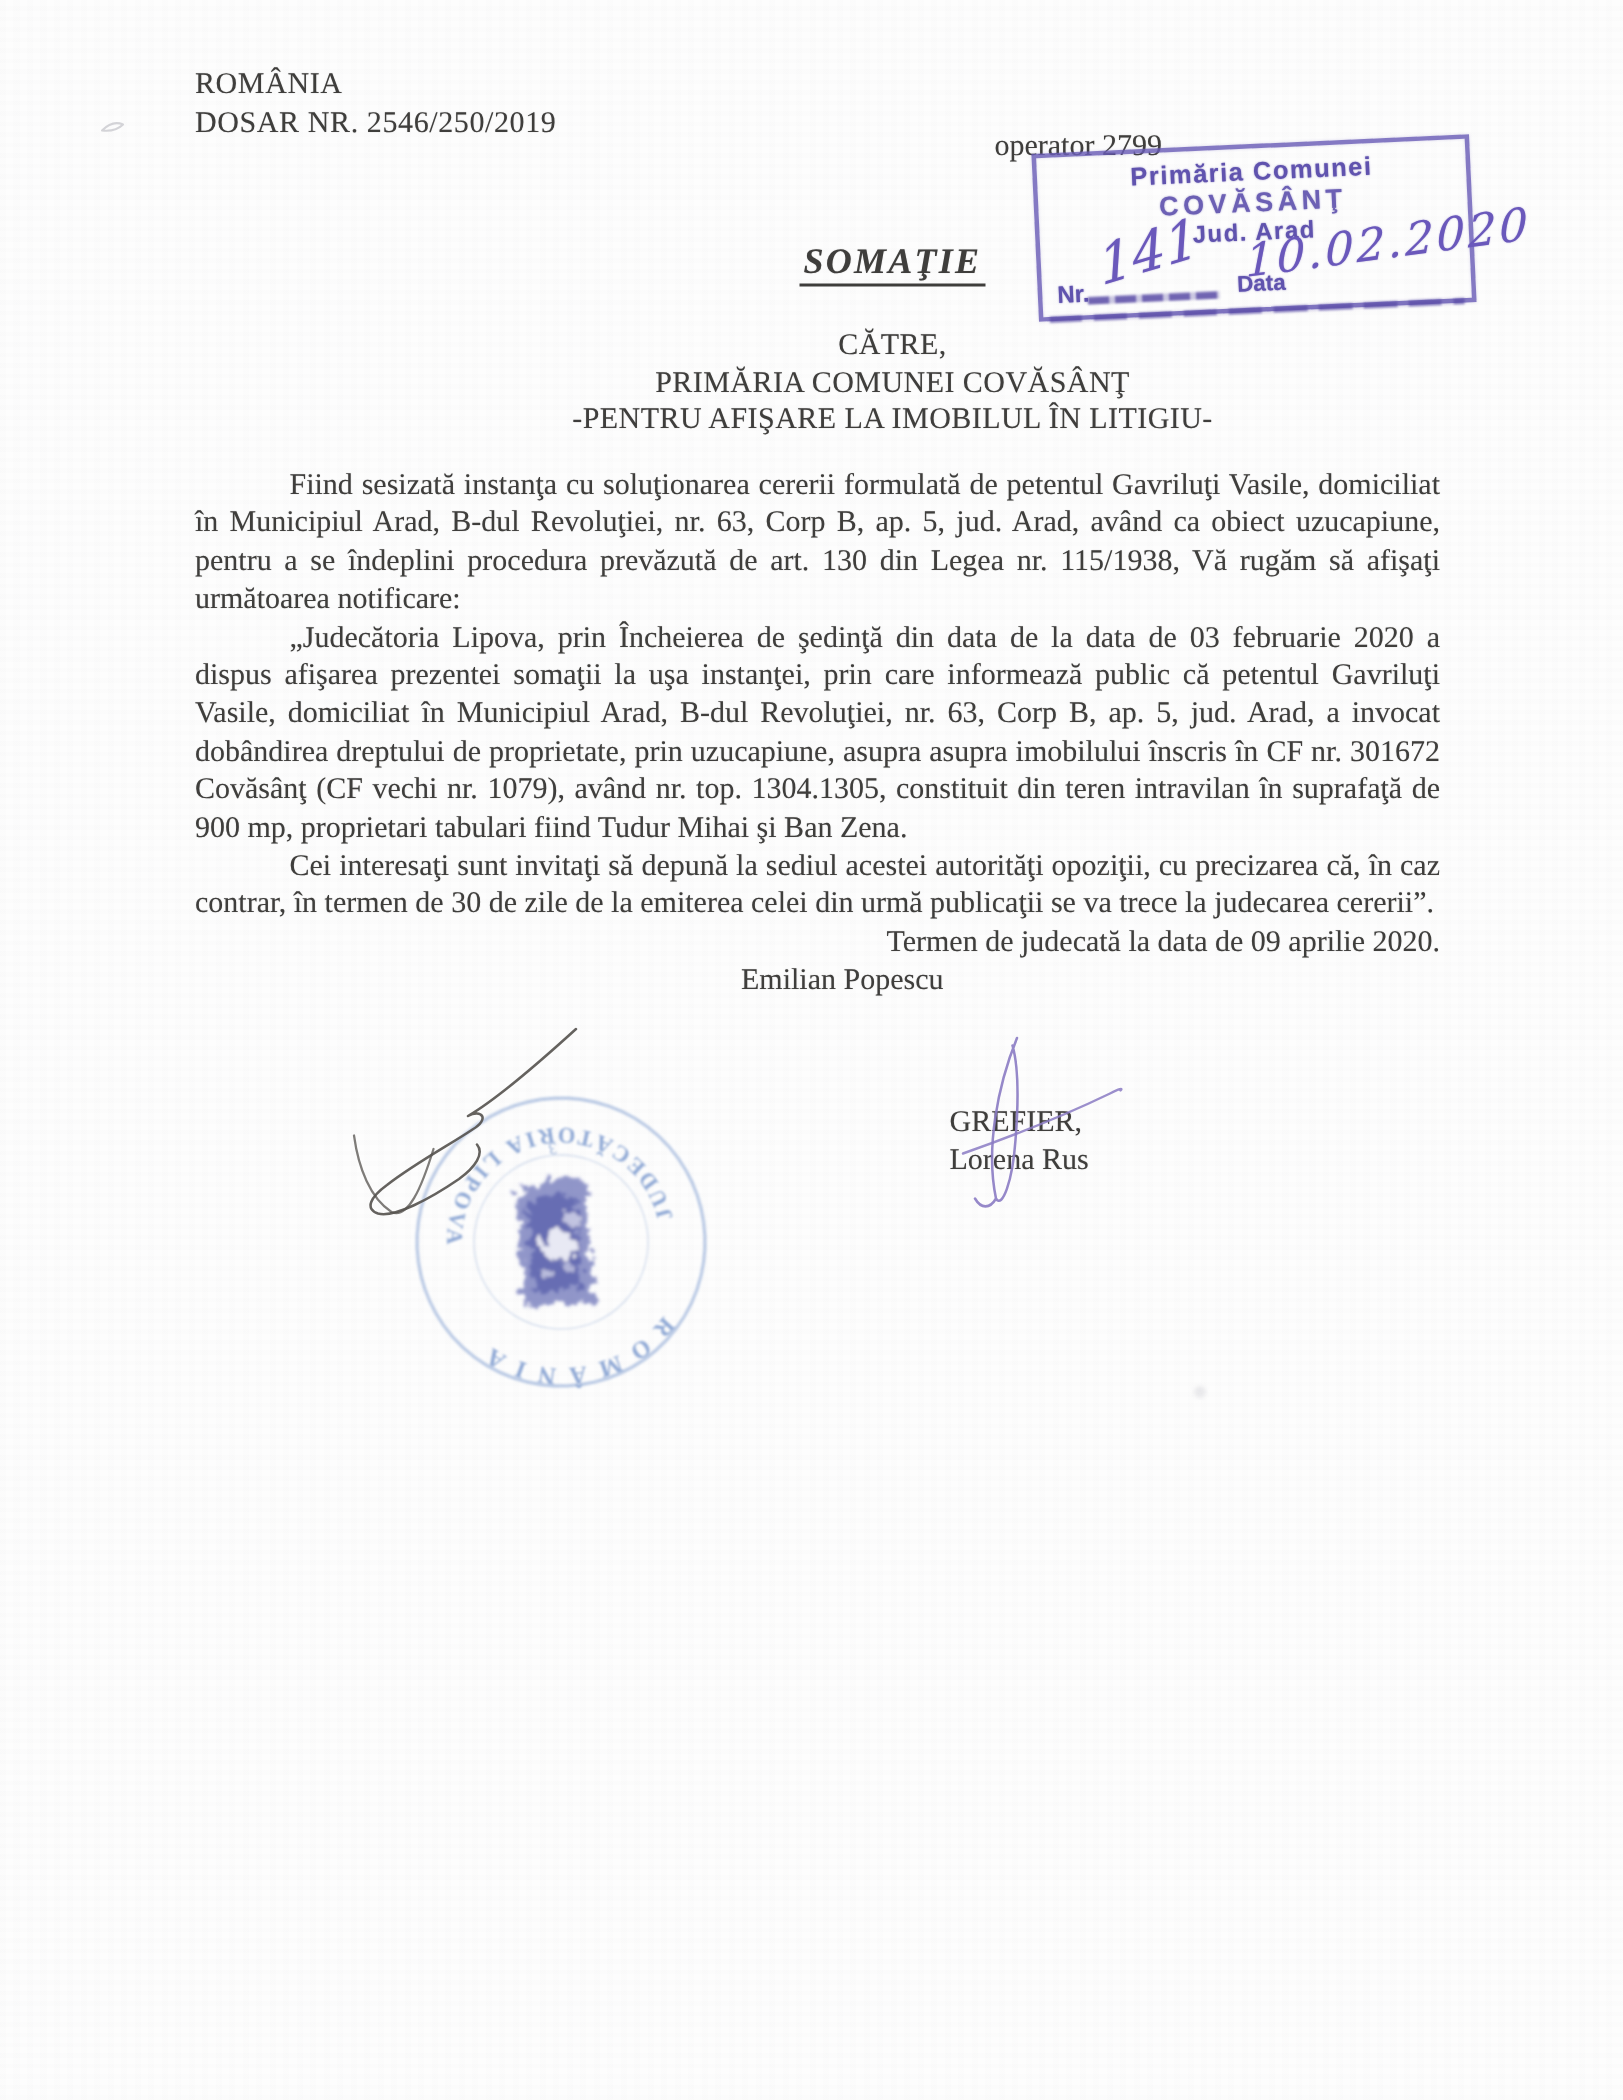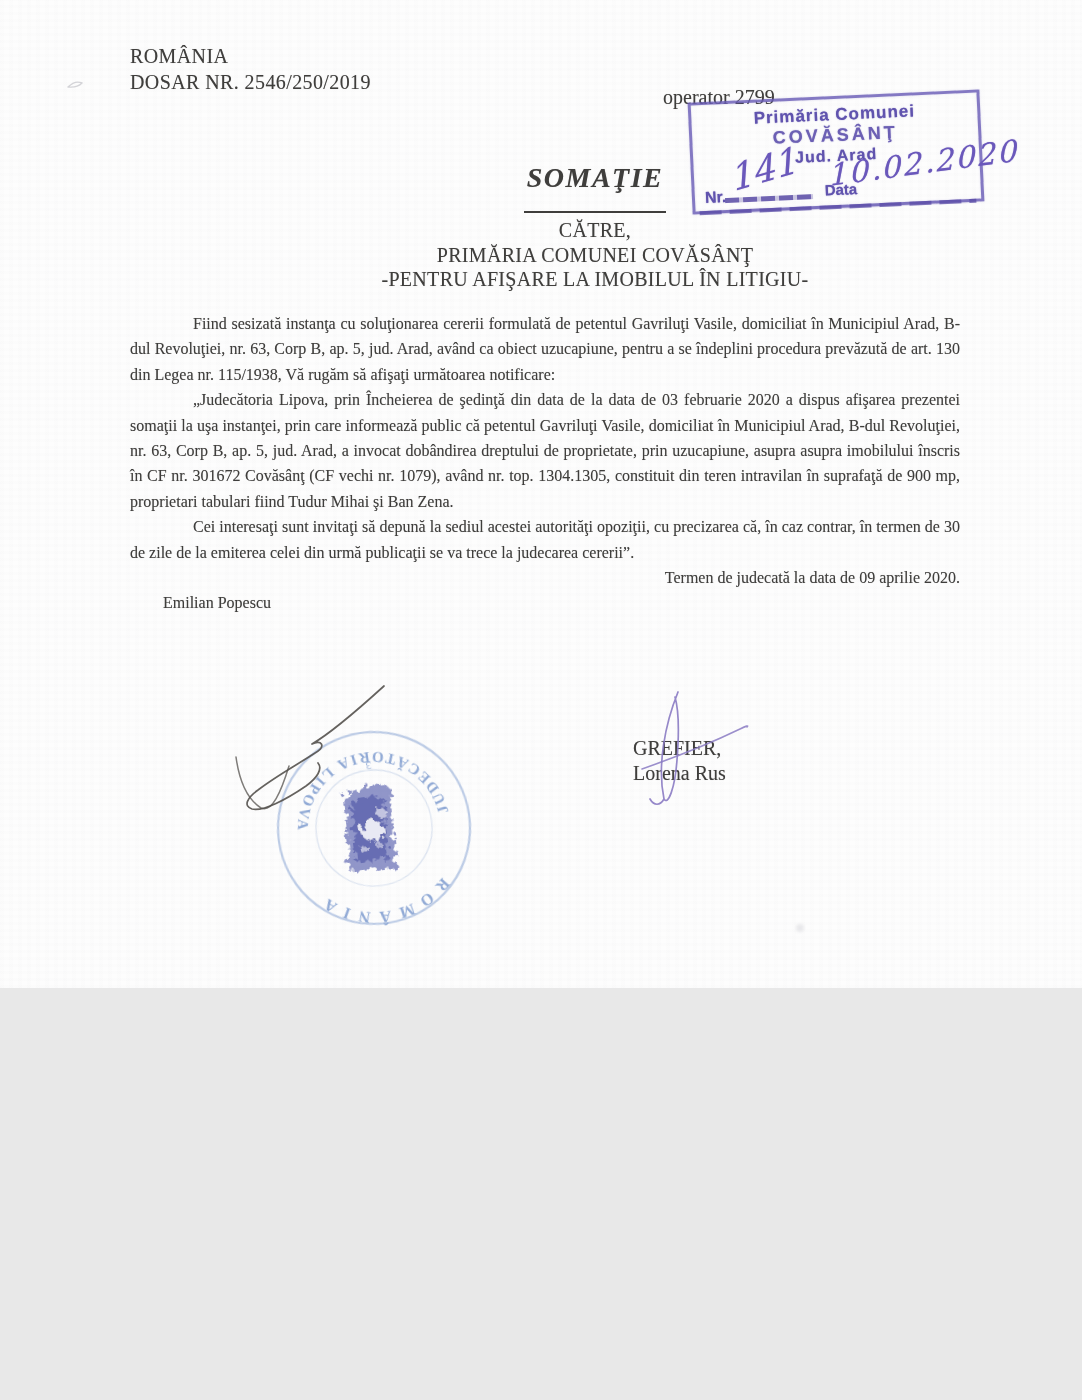--- a/index.html
+++ b/index.html
@@ -1,17 +1,17 @@
 <!DOCTYPE html>
 <html><head>
 <meta charset="utf-8">
 <style>
   html,body{margin:0;padding:0;background:#e8e8e8;}
   .page{
-    position:relative;width:1082px;height:988px;margin:0 auto;
+    position:relative;width:1082px;height:1400px;margin:0 auto;
     background:
       repeating-linear-gradient(0deg, rgba(120,120,125,0.012) 0 3px, rgba(255,255,255,0) 3px 7px),
       repeating-linear-gradient(90deg, rgba(120,120,125,0.010) 0 4px, rgba(255,255,255,0) 4px 9px),
       #fdfdfd;
     overflow:hidden;
     font-family:"Liberation Serif", serif;
     color:#3f3e3c;
   }
   .txt{ text-shadow:0 0 0.7px rgba(70,70,70,0.38); }
 
@@ -39,30 +39,30 @@
     filter:blur(0.6px);opacity:.85;}
   .rs-underdash{position:absolute;left:4px;bottom:-4px;width:97%;height:4px;
     background:repeating-linear-gradient(90deg, rgba(88,74,165,.75) 0 22px, rgba(88,74,165,.15) 22px 30px);
     filter:blur(0.7px);}
   .hand{position:absolute;font-family:"DejaVu Serif", serif;font-style:italic;color:#6a58bb;
     text-shadow:0 0 1px rgba(106,88,187,0.6);white-space:nowrap;}
   .hand-nr{left:38px;top:46px;font-size:36px;transform:rotate(-14deg) skewX(-10deg);}
   .hand-date{left:136px;top:50px;font-size:30px;transform:rotate(-5deg) skewX(-8deg);letter-spacing:2px;}
 
   .title-row{position:absolute;left:0;top:162px;width:1190px;text-align:center;}
-  .title-row span{font-size:28px;font-weight:bold;font-style:italic;letter-spacing:1.5px;
-    border-bottom:2.5px solid #3f3e3c;padding:0 3px 18px 3px;}
+  .title-row span{font-size:24px;font-weight:bold;font-style:italic;letter-spacing:1.5px;
+    border-bottom:2.5px solid #3f3e3c;padding:0 3px 1px 3px;}
 
   .addressee{position:absolute;left:0;top:218px;width:1190px;text-align:center;
     font-size:20px;line-height:24.5px;letter-spacing:0.3px;}
 
-  .body-text{position:absolute;left:130px;top:311px;width:830px;font-size:16px;line-height:25.4px;}
+  .body-text{position:absolute;left:130px;top:311px;width:830px;font-size:20px;line-height:25.4px;}
   .body-text p{margin:0;text-indent:63px;text-align:justify;}
   .body-text p.plain{text-align:right;text-indent:46px;}
-  .body-text p.name{text-align:left;text-indent:33px;}
+  .body-text p.name{text-align:center;text-indent:33px;}
 
   .clerk-block{position:absolute;left:633px;top:736px;font-size:20px;line-height:25.4px;}
 
   .overlay{position:absolute;left:0;top:0;width:1082px;height:1400px;pointer-events:none;}
   .seal-svg{position:absolute;left:268px;top:722px;width:212px;height:212px;}
 </style>
 </head>
 <body>
 
 <div class="page">

